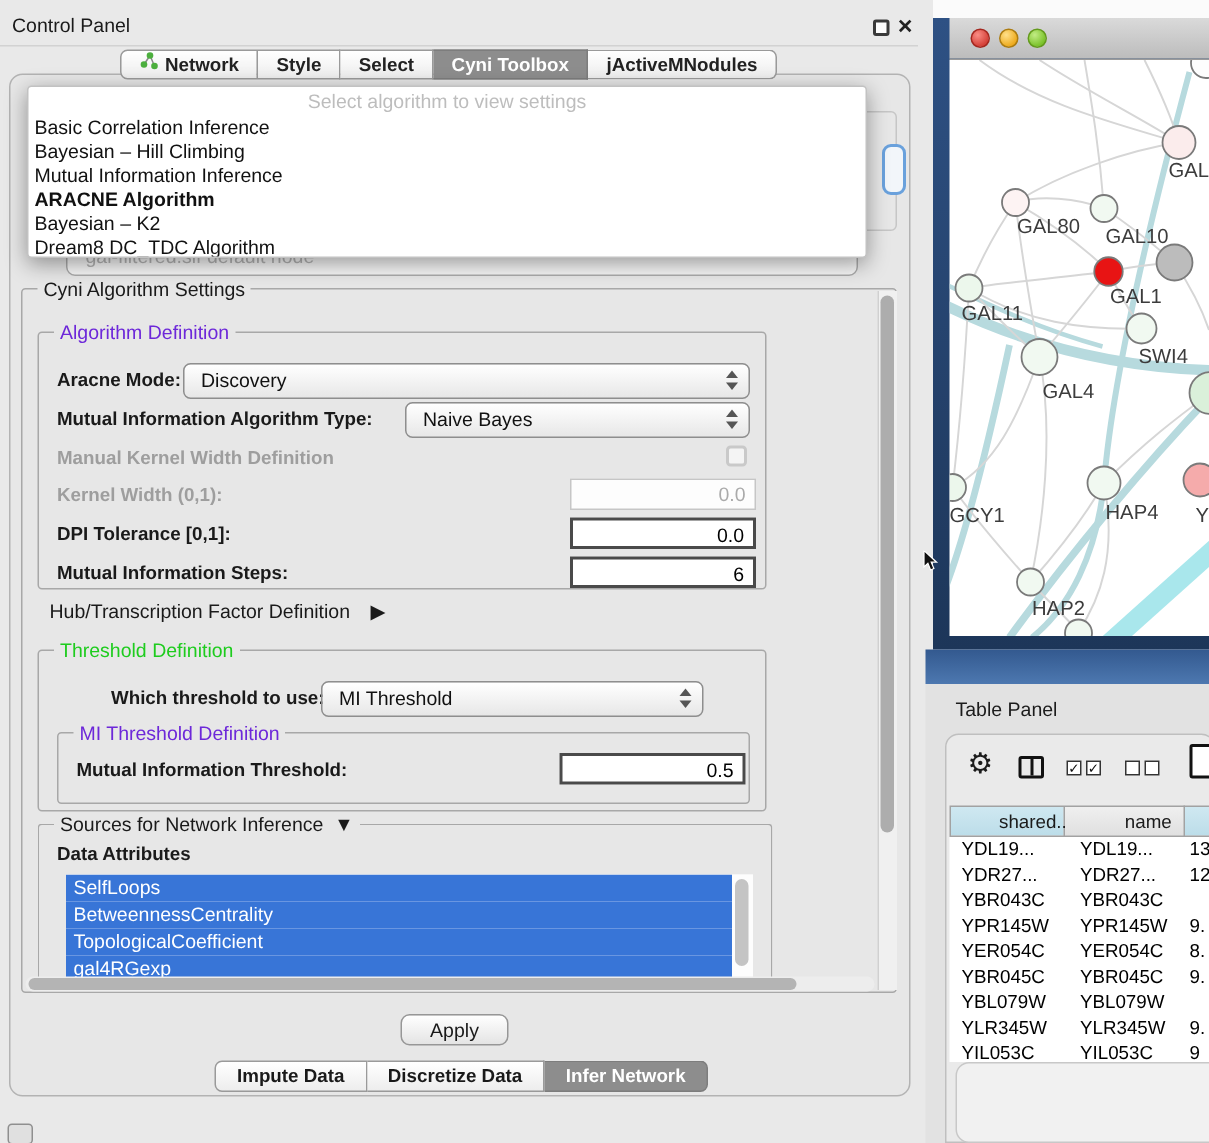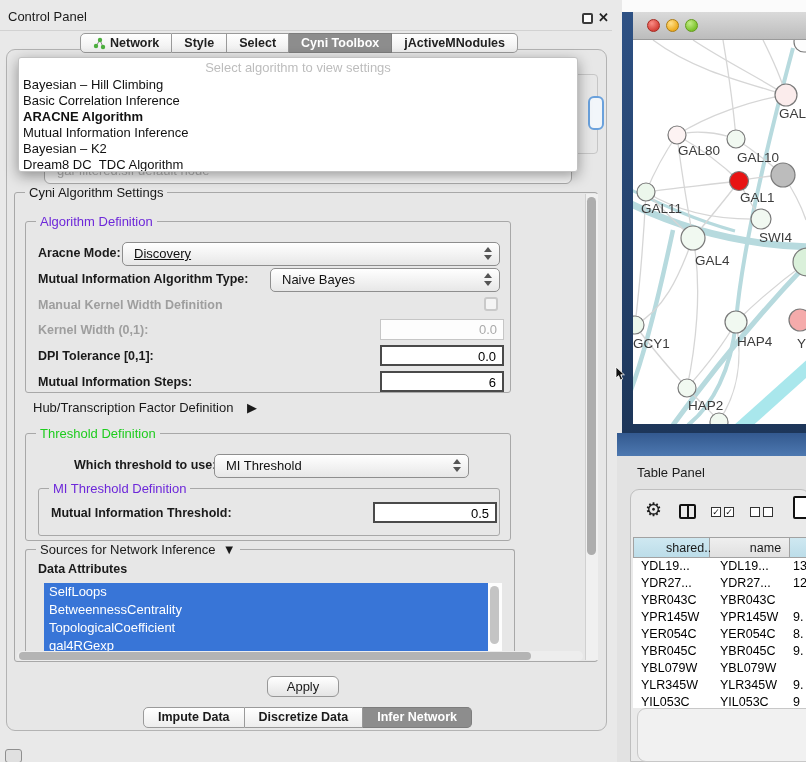--- a/index.html
+++ b/index.html
@@ -16,21 +16,21 @@
   .close-btn { position:absolute; left:598px; top:10px; font-size:13px; font-weight:bold; color:#222; }
 
   
   .cp-frame { position:absolute; left:6px; top:49px; width:601px; height:682px;
               background:#e7e7e7; border:1px solid #b3b3b3; border-radius:9px; }
 
   
   .tabbar { position:absolute; left:80px; top:33px; height:20px; display:flex; z-index:3; }
   .tab { height:20px; line-height:18px; padding:0 12px; font-size:12.5px; font-weight:600;
          background:linear-gradient(#ffffff,#ededed); border:1px solid #9a9a9a; border-left:none;
-         color:#222; display:flex; align-items:center; gap:4px; white-space:nowrap; }
+         color:#222; display:flex; align-items:flex-start; gap:4px; white-space:nowrap; }
   .tab.first { border-left:1px solid #9a9a9a; border-radius:5px 0 0 5px; }
   .tab.last { border-radius:0 5px 5px 0; }
   .tab.sel { background:#8d8d8d; color:#fff; border-color:#7d7d7d; }
 
   
   .bg-frame { position:absolute; left:20px; top:74px; width:578px; height:80px;
               border:1px solid #c6c6c6; border-radius:4px; z-index:1; }
   .bg-combo-focus { position:absolute; left:588px; top:96px; width:16px; height:34px;
                     border:2px solid #6aa1dc; border-radius:6px; background:#f2f6fa; z-index:1; }
   .bg-combo { position:absolute; left:44px; top:158px; width:528px; height:26px;
@@ -192,40 +192,40 @@
   </div>
 
   <div class="bg-frame"></div>
   <div class="bg-combo-focus"></div>
   <div class="bg-combo">
     <span>gal-filtered.sif default node</span>
   </div>
 
   <div class="popup">
     <div class="popup-ph">Select algorithm to view settings</div>
+    <div class="popup-it">Basic Correlation Inference</div>
     <div class="popup-it">Bayesian – Hill Climbing</div>
-    <div class="popup-it">Basic Correlation Inference</div>
+    <div class="popup-it">Mutual Information Inference</div>
     <div class="popup-it sel">ARACNE Algorithm</div>
-    <div class="popup-it">Mutual Information Inference</div>
     <div class="popup-it">Bayesian – K2</div>
     <div class="popup-it">Dream8 DC_TDC Algorithm</div>
   </div>
 
   <div class="frame settings">
     <span class="legend">Cyni Algorithm Settings</span>
 
     <div class="vsb" style="left:570px; top:1px; width:13px; height:466px;">
       <div class="thumb" style="top:3px; height:358px;"></div>
     </div>
 
     <div class="frame" style="left:10px; top:28px; width:486px; height:172px;">
       <span class="legend blue">Algorithm Definition</span>
 
       <span class="lbl b" style="left:12px; top:24px;">Aracne Mode:</span>
-      <div class="combo" style="left:96px; top:20px; width:378px;text-decoration:underline;">
+      <div class="combo" style="left:96px; top:20px; width:378px;">
         <span>Discovery</span>
         <span class="spin">
             <div class="up"></div>
             <div class="dn"></div>
           </span>
       </div>
 
       <span class="lbl b" style="left:12px; top:50px;">Mutual Information Algorithm Type:</span>
       <div class="combo" style="left:244px; top:46px; width:230px;">
         <span>Naive Bayes</span>

